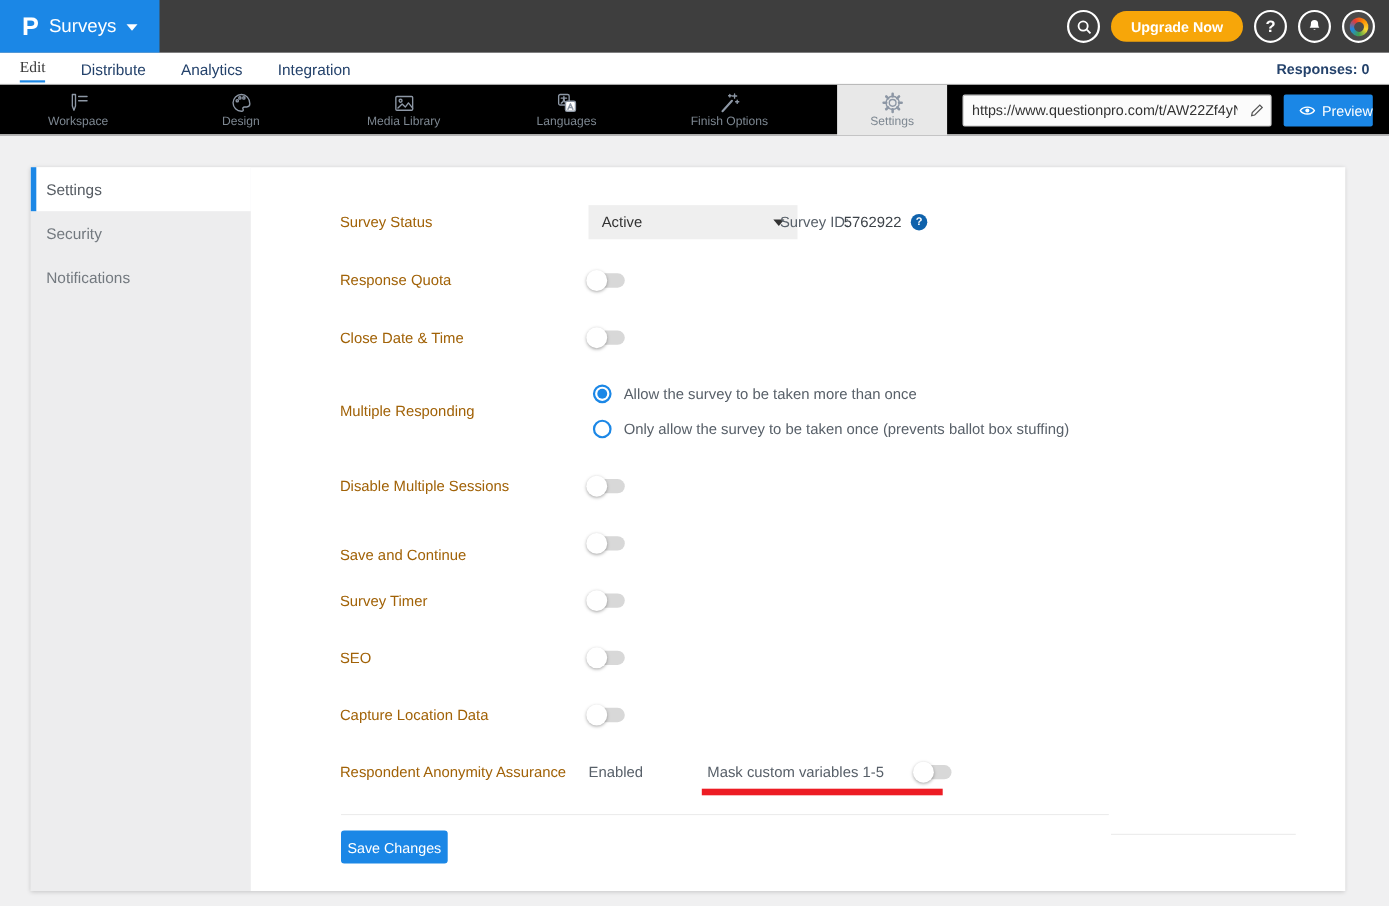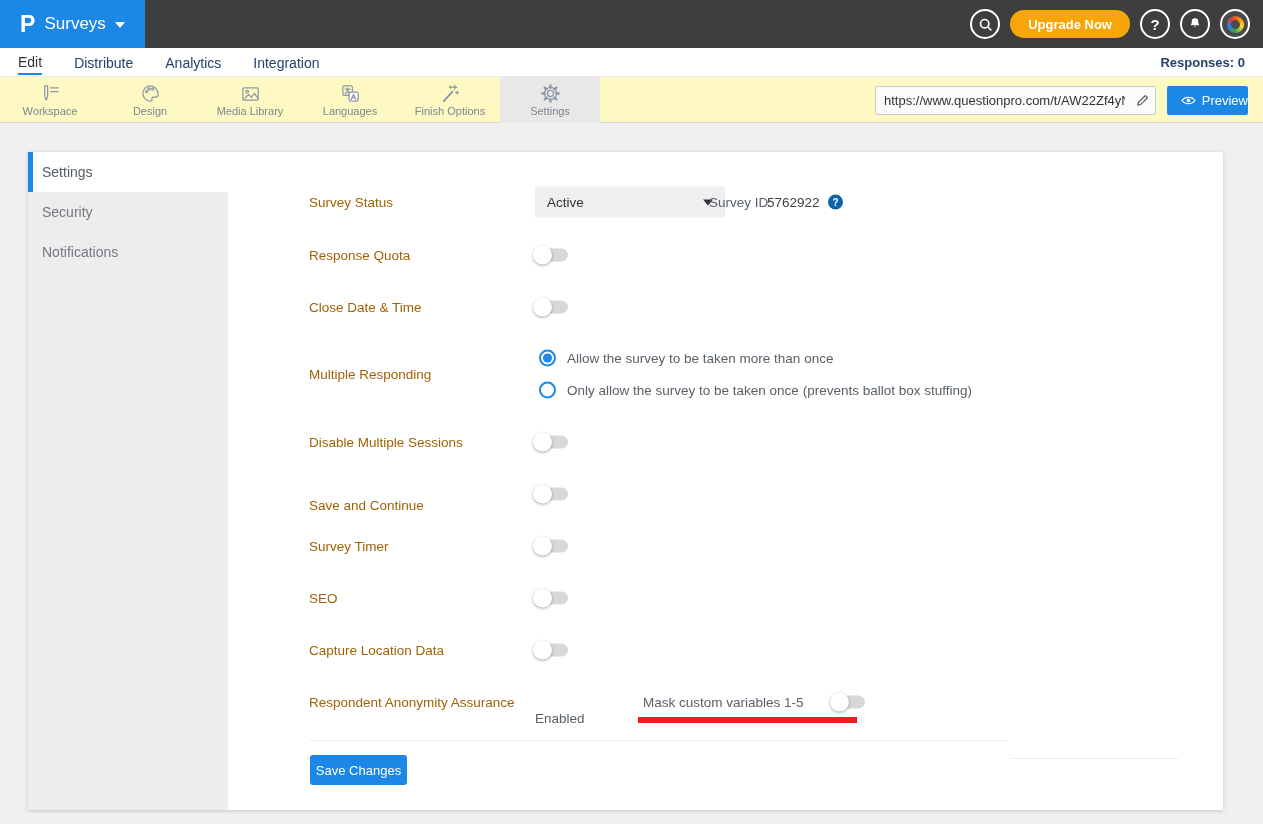--- a/index.html
+++ b/index.html
@@ -25,25 +25,25 @@
   .topbar-right{position:absolute;right:13px;top:9px;display:flex;align-items:center;gap:10px;}
   .circle-icon{width:30px;height:30px;border:2px solid #fff;border-radius:50%;display:flex;align-items:center;justify-content:center;cursor:pointer;color:#fff;font-weight:bold;font-size:15px;}
   .upgrade-btn{height:28px;padding:0 18px;border:none;border-radius:14px;background:var(--upgrade-orange);color:#fff;font-size:13px;font-weight:bold;cursor:pointer;font-family:inherit;}
   .avatar-ring{width:30px;height:30px;border:2px solid #fff;border-radius:50%;display:flex;align-items:center;justify-content:center;cursor:pointer;background:#4a4a4a;overflow:hidden;}
   .avatar-gauge{width:17px;height:17px;border-radius:50%;background:conic-gradient(#e53935,#fb8c00,#fdd835,#43a047,#1e88e5,#e53935);position:relative;transform:rotate(-35deg);}
   .avatar-gauge::after{content:"";position:absolute;left:4px;top:4px;width:9px;height:9px;border-radius:50%;background:#4a4a4a;}
 
   
   .tabbar{position:absolute;left:0;top:48px;width:1263px;height:29px;background:#fff;border-bottom:1px solid #ececec;display:flex;align-items:center;padding-left:18px;gap:32px;}
   .tab{font-size:14px;color:#24426b;font-weight:500;cursor:pointer;padding:4px 0 3px;}
-  .tab.active{color:#333;border-bottom:2px solid var(--accent-blue);}
+  .tab.active{color:#333;border-bottom:2px solid var(--accent-blue);font-family:Liberation Serif, serif;}
   .responses-count{position:absolute;right:18px;top:7px;font-size:13px;color:#24426b;font-weight:600;}
 
   
-  .toolbar{position:absolute;left:0;top:77px;width:1263px;height:46px;background:#fef9c3;border-bottom:1px solid #d8d8d8;display:flex;padding-left:0;}
+  .toolbar{position:absolute;left:0;top:77px;width:1263px;height:46px;background:#000000;border-bottom:1px solid #d8d8d8;display:flex;padding-left:21px;gap:48px;}
   .tool-item{width:100px;height:46px;display:flex;flex-direction:column;align-items:center;justify-content:center;cursor:pointer;gap:1px;}
   .tool-item.active{background:#e8e8e8;}
   .tool-item svg{stroke:#8d97a5;fill:none;stroke-width:1.3;stroke-linecap:round;stroke-linejoin:round;}
   .tool-label{font-size:11px;color:#7d8791;}
   .url-box{position:absolute;left:875px;top:86px;width:281px;height:29px;border:1px solid #c9c9c9;border-radius:2px;background:#fbfbfb;display:flex;align-items:center;}
   .url-input{flex:1;border:none;background:transparent;font-size:13px;color:#333;padding:0 4px 0 8px;font-family:inherit;outline:none;min-width:0;}
   .url-edit{width:26px;display:flex;align-items:center;justify-content:center;cursor:pointer;}
   .preview-btn{position:absolute;left:1167px;top:86px;width:81px;height:29px;background:var(--accent-blue);border:none;border-radius:2px;color:#fff;font-size:13px;display:flex;align-items:center;justify-content:flex-end;gap:6px;cursor:pointer;font-family:inherit;}
 
   
@@ -232,21 +232,21 @@
     <span class="row-label" style="top:394px;">Survey Timer</span>
     <div class="ctl toggle" style="top:394px;"></div>
 
     <span class="row-label" style="top:446px;">SEO</span>
     <div class="ctl toggle" style="top:446px;"></div>
 
     <span class="row-label" style="top:498px;">Capture Location Data</span>
     <div class="ctl toggle" style="top:498px;"></div>
 
     <span class="row-label" style="top:550px;">Respondent Anonymity Assurance</span>
-    <span class="inline-label" style="left:507px;top:550px;margin-top:16px;">Enabled</span>
+    <span class="inline-label" style="left:507px;top:550px;">Enabled</span>
     <span class="inline-label" style="left:615px;top:550px;">Mask custom variables 1-5</span>
     <div class="toggle" style="left:804px;top:550px;"></div>
     <div class="red-bar"></div>
 
     <div class="divider" style="left:282px;top:588px;width:698px;"></div>
     <div class="divider" style="left:982px;top:606px;width:168px;"></div>
 
     <button class="save-btn">Save Changes</button>
   </div>
 

